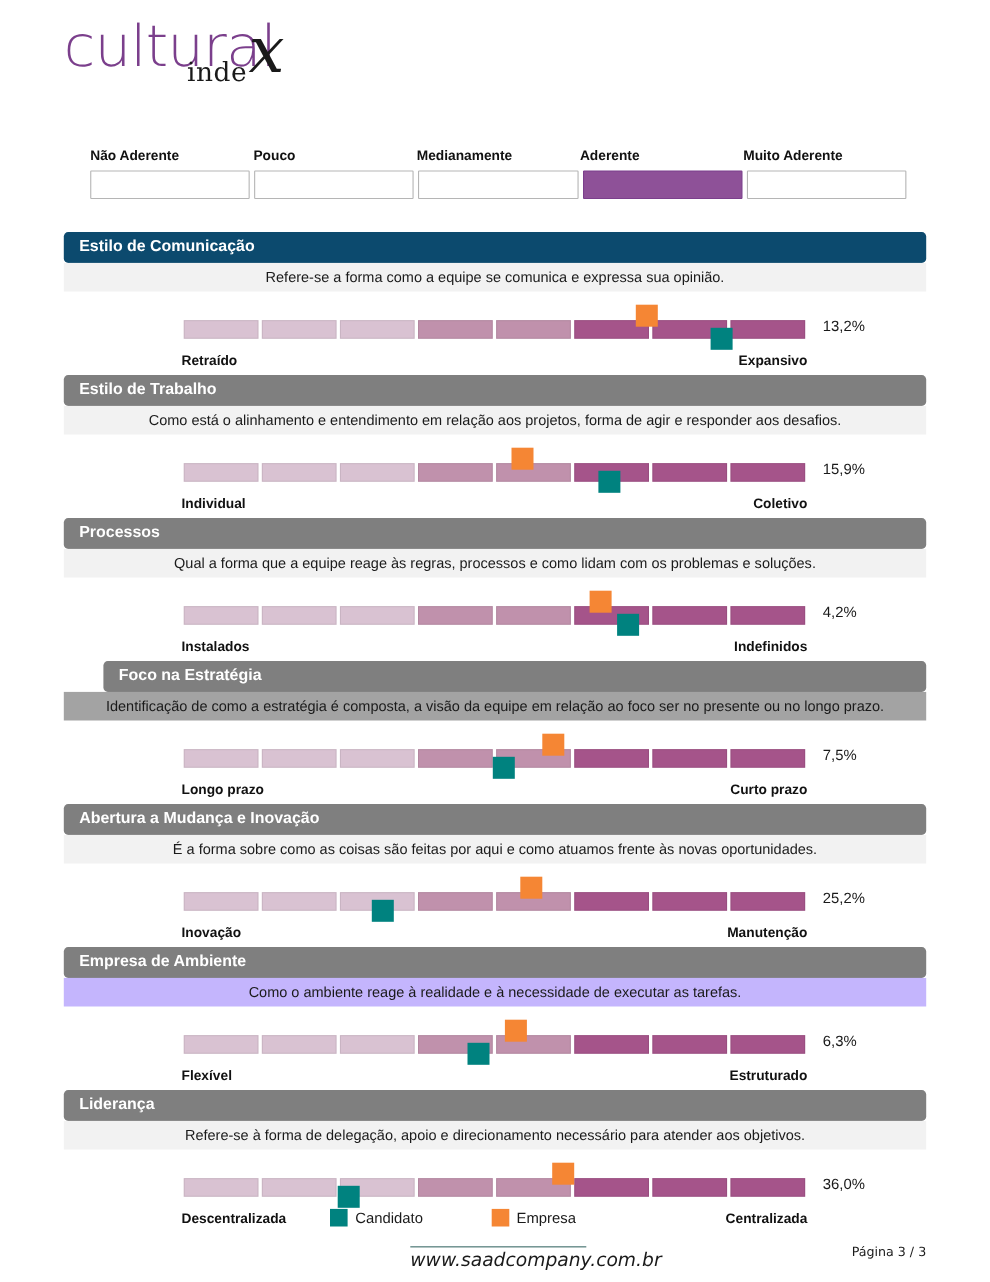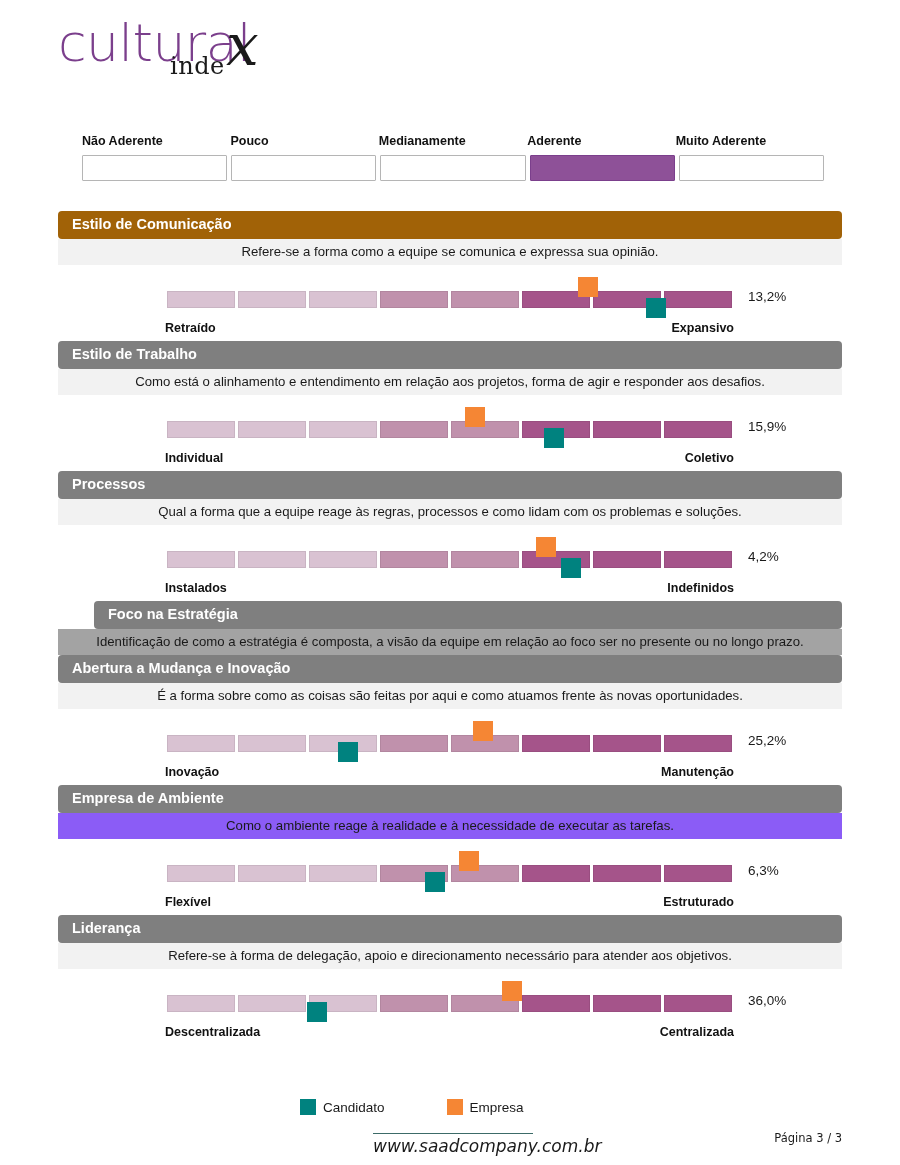--- a/index.html
+++ b/index.html
@@ -250,21 +250,21 @@
       <div class="scale-box"></div>
       <div class="scale-box"></div>
       <div class="scale-box"></div>
       <div class="scale-box active" style="background: rgb(142, 81, 152);"></div>
       <div class="scale-box"></div>
     </div>
 </div>
 
 <div class="sections">
     <div class="section">
-      <div class="sec-header" style="background: #a16207;">Estilo de Comunicação</div>
+      <div class="sec-header" style="background: #0c4a6e;">Estilo de Comunicação</div>
       <div class="sec-desc" style="background: rgb(242, 242, 242);">Refere-se a forma como a equipe se comunica e expressa sua opinião.</div>
       <div class="sec-bar-area">
         <div class="bar-track">
           <div class="bar-seg" style="background: rgb(217, 194, 210);"></div>
           <div class="bar-seg" style="background: rgb(217, 194, 210);"></div>
           <div class="bar-seg" style="background: rgb(217, 194, 210);"></div>
           <div class="bar-seg" style="background: rgb(192, 145, 172);"></div>
           <div class="bar-seg" style="background: rgb(192, 145, 172);"></div>
           <div class="bar-seg" style="background: rgb(165, 84, 138);"></div>
           <div class="bar-seg" style="background: rgb(165, 84, 138);"></div>
@@ -315,20 +315,37 @@
         <div class="marker company" style="left: 477.55px; background: rgb(245, 134, 52);"></div>
         <div class="marker candidate" style="left: 502.975px; background: rgb(0, 130, 127);"></div>
         <div class="pct">4,2%</div>
         <div class="pole-left">Instalados</div>
         <div class="pole-right">Indefinidos</div>
       </div>
     </div>
     <div class="section">
       <div class="sec-header" style="background: rgb(127, 127, 127); margin-left: 36px;">Foco na Estratégia</div>
       <div class="sec-desc" style="background: #a3a3a3;">Identificação de como a estratégia é composta, a visão da equipe em relação ao foco ser no presente ou no longo prazo.</div>
+      <div class="sec-bar-area">
+        <div class="bar-track">
+          <div class="bar-seg" style="background: rgb(217, 194, 210);"></div>
+          <div class="bar-seg" style="background: rgb(217, 194, 210);"></div>
+          <div class="bar-seg" style="background: rgb(217, 194, 210);"></div>
+          <div class="bar-seg" style="background: rgb(192, 145, 172);"></div>
+          <div class="bar-seg" style="background: rgb(192, 145, 172);"></div>
+          <div class="bar-seg" style="background: rgb(165, 84, 138);"></div>
+          <div class="bar-seg" style="background: rgb(165, 84, 138);"></div>
+          <div class="bar-seg" style="background: rgb(165, 84, 138);"></div>
+        </div>
+        <div class="marker company" style="left: 435.175px; background: rgb(245, 134, 52);"></div>
+        <div class="marker candidate" style="left: 389.975px; background: rgb(0, 130, 127);"></div>
+        <div class="pct">7,5%</div>
+        <div class="pole-left">Longo prazo</div>
+        <div class="pole-right">Curto prazo</div>
+      </div>
     </div>
     <div class="section">
       <div class="sec-header" style="background: rgb(127, 127, 127);">Abertura a Mudança e Inovação</div>
       <div class="sec-desc" style="background: rgb(242, 242, 242);">É a forma sobre como as coisas são feitas por aqui e como atuamos frente às novas oportunidades.</div>
       <div class="sec-bar-area">
         <div class="bar-track">
           <div class="bar-seg" style="background: rgb(217, 194, 210);"></div>
           <div class="bar-seg" style="background: rgb(217, 194, 210);"></div>
           <div class="bar-seg" style="background: rgb(217, 194, 210);"></div>
           <div class="bar-seg" style="background: rgb(192, 145, 172);"></div>
@@ -339,21 +356,21 @@
         </div>
         <div class="marker company" style="left: 415.4px; background: rgb(245, 134, 52);"></div>
         <div class="marker candidate" style="left: 279.8px; background: rgb(0, 130, 127);"></div>
         <div class="pct">25,2%</div>
         <div class="pole-left">Inovação</div>
         <div class="pole-right">Manutenção</div>
       </div>
     </div>
     <div class="section">
       <div class="sec-header" style="background: rgb(127, 127, 127);">Empresa de Ambiente</div>
-      <div class="sec-desc" style="background: #8b5cf6;">Como o ambiente reage à realidade e à necessidade de executar as tarefas.</div>
+      <div class="sec-desc" style="background: #c4b5fd;">Como o ambiente reage à realidade e à necessidade de executar as tarefas.</div>
       <div class="sec-bar-area">
         <div class="bar-track">
           <div class="bar-seg" style="background: rgb(217, 194, 210);"></div>
           <div class="bar-seg" style="background: rgb(217, 194, 210);"></div>
           <div class="bar-seg" style="background: rgb(217, 194, 210);"></div>
           <div class="bar-seg" style="background: rgb(192, 145, 172);"></div>
           <div class="bar-seg" style="background: rgb(192, 145, 172);"></div>
           <div class="bar-seg" style="background: rgb(165, 84, 138);"></div>
           <div class="bar-seg" style="background: rgb(165, 84, 138);"></div>
           <div class="bar-seg" style="background: rgb(165, 84, 138);"></div>

